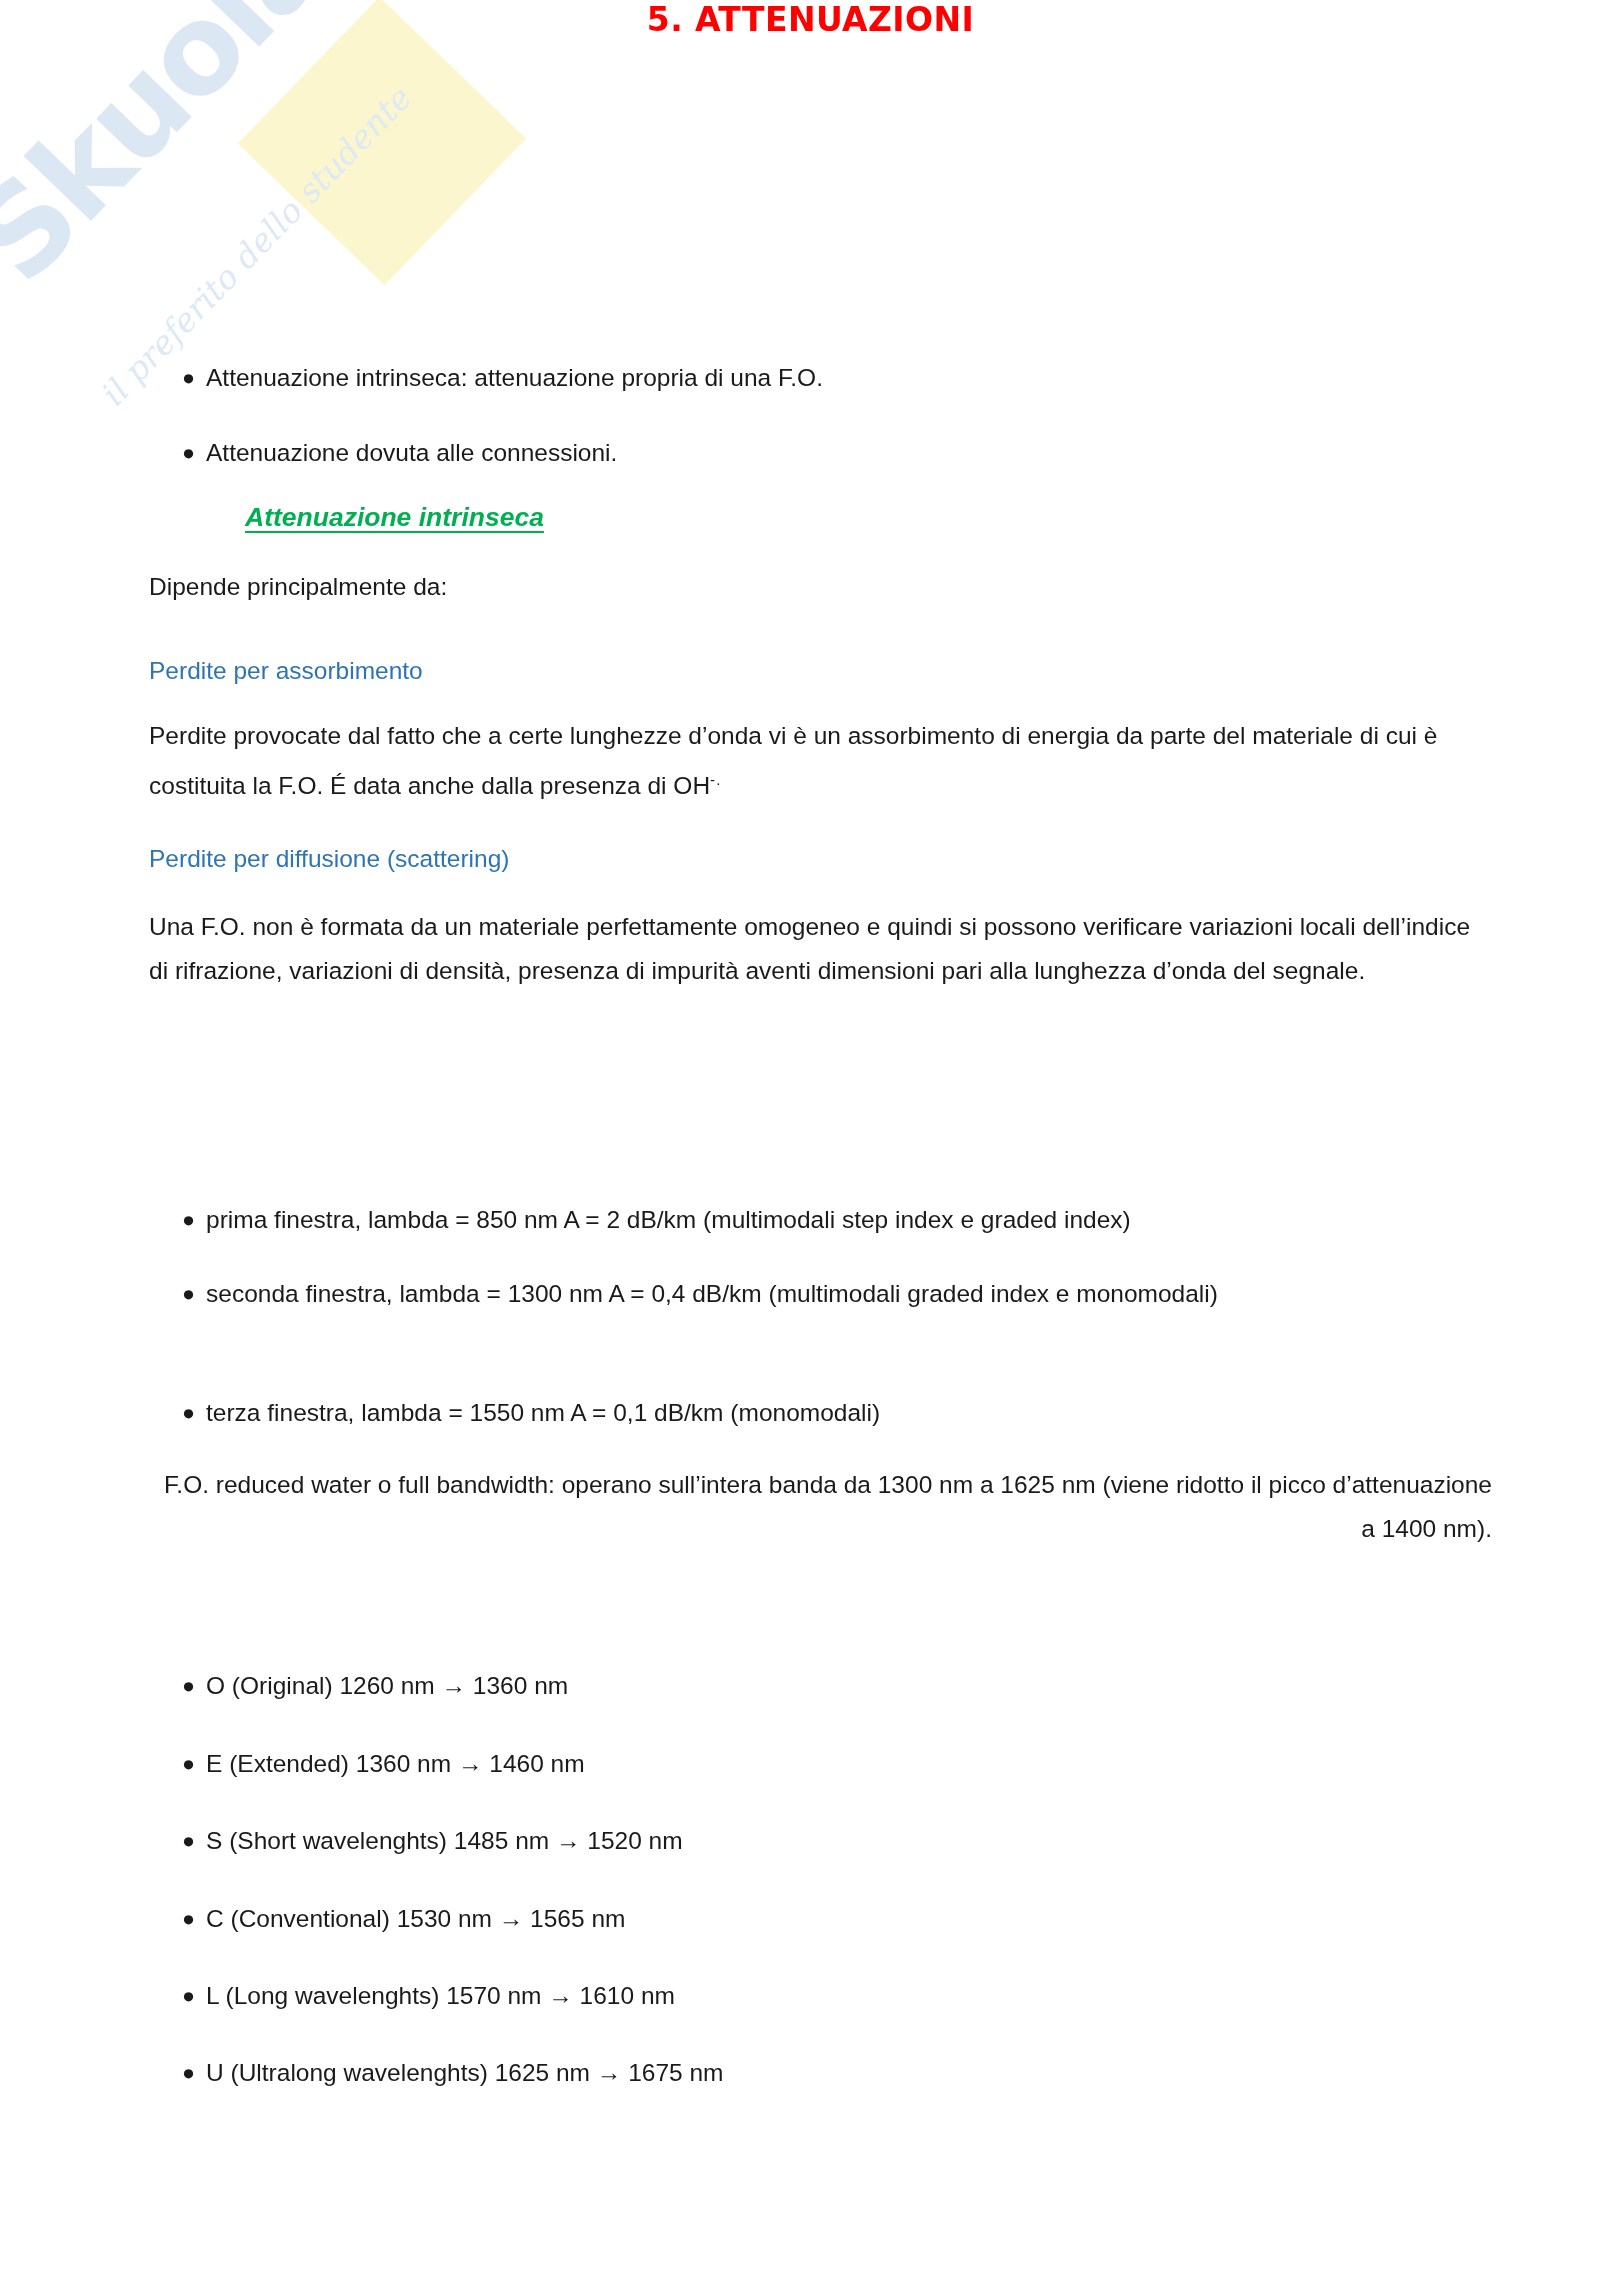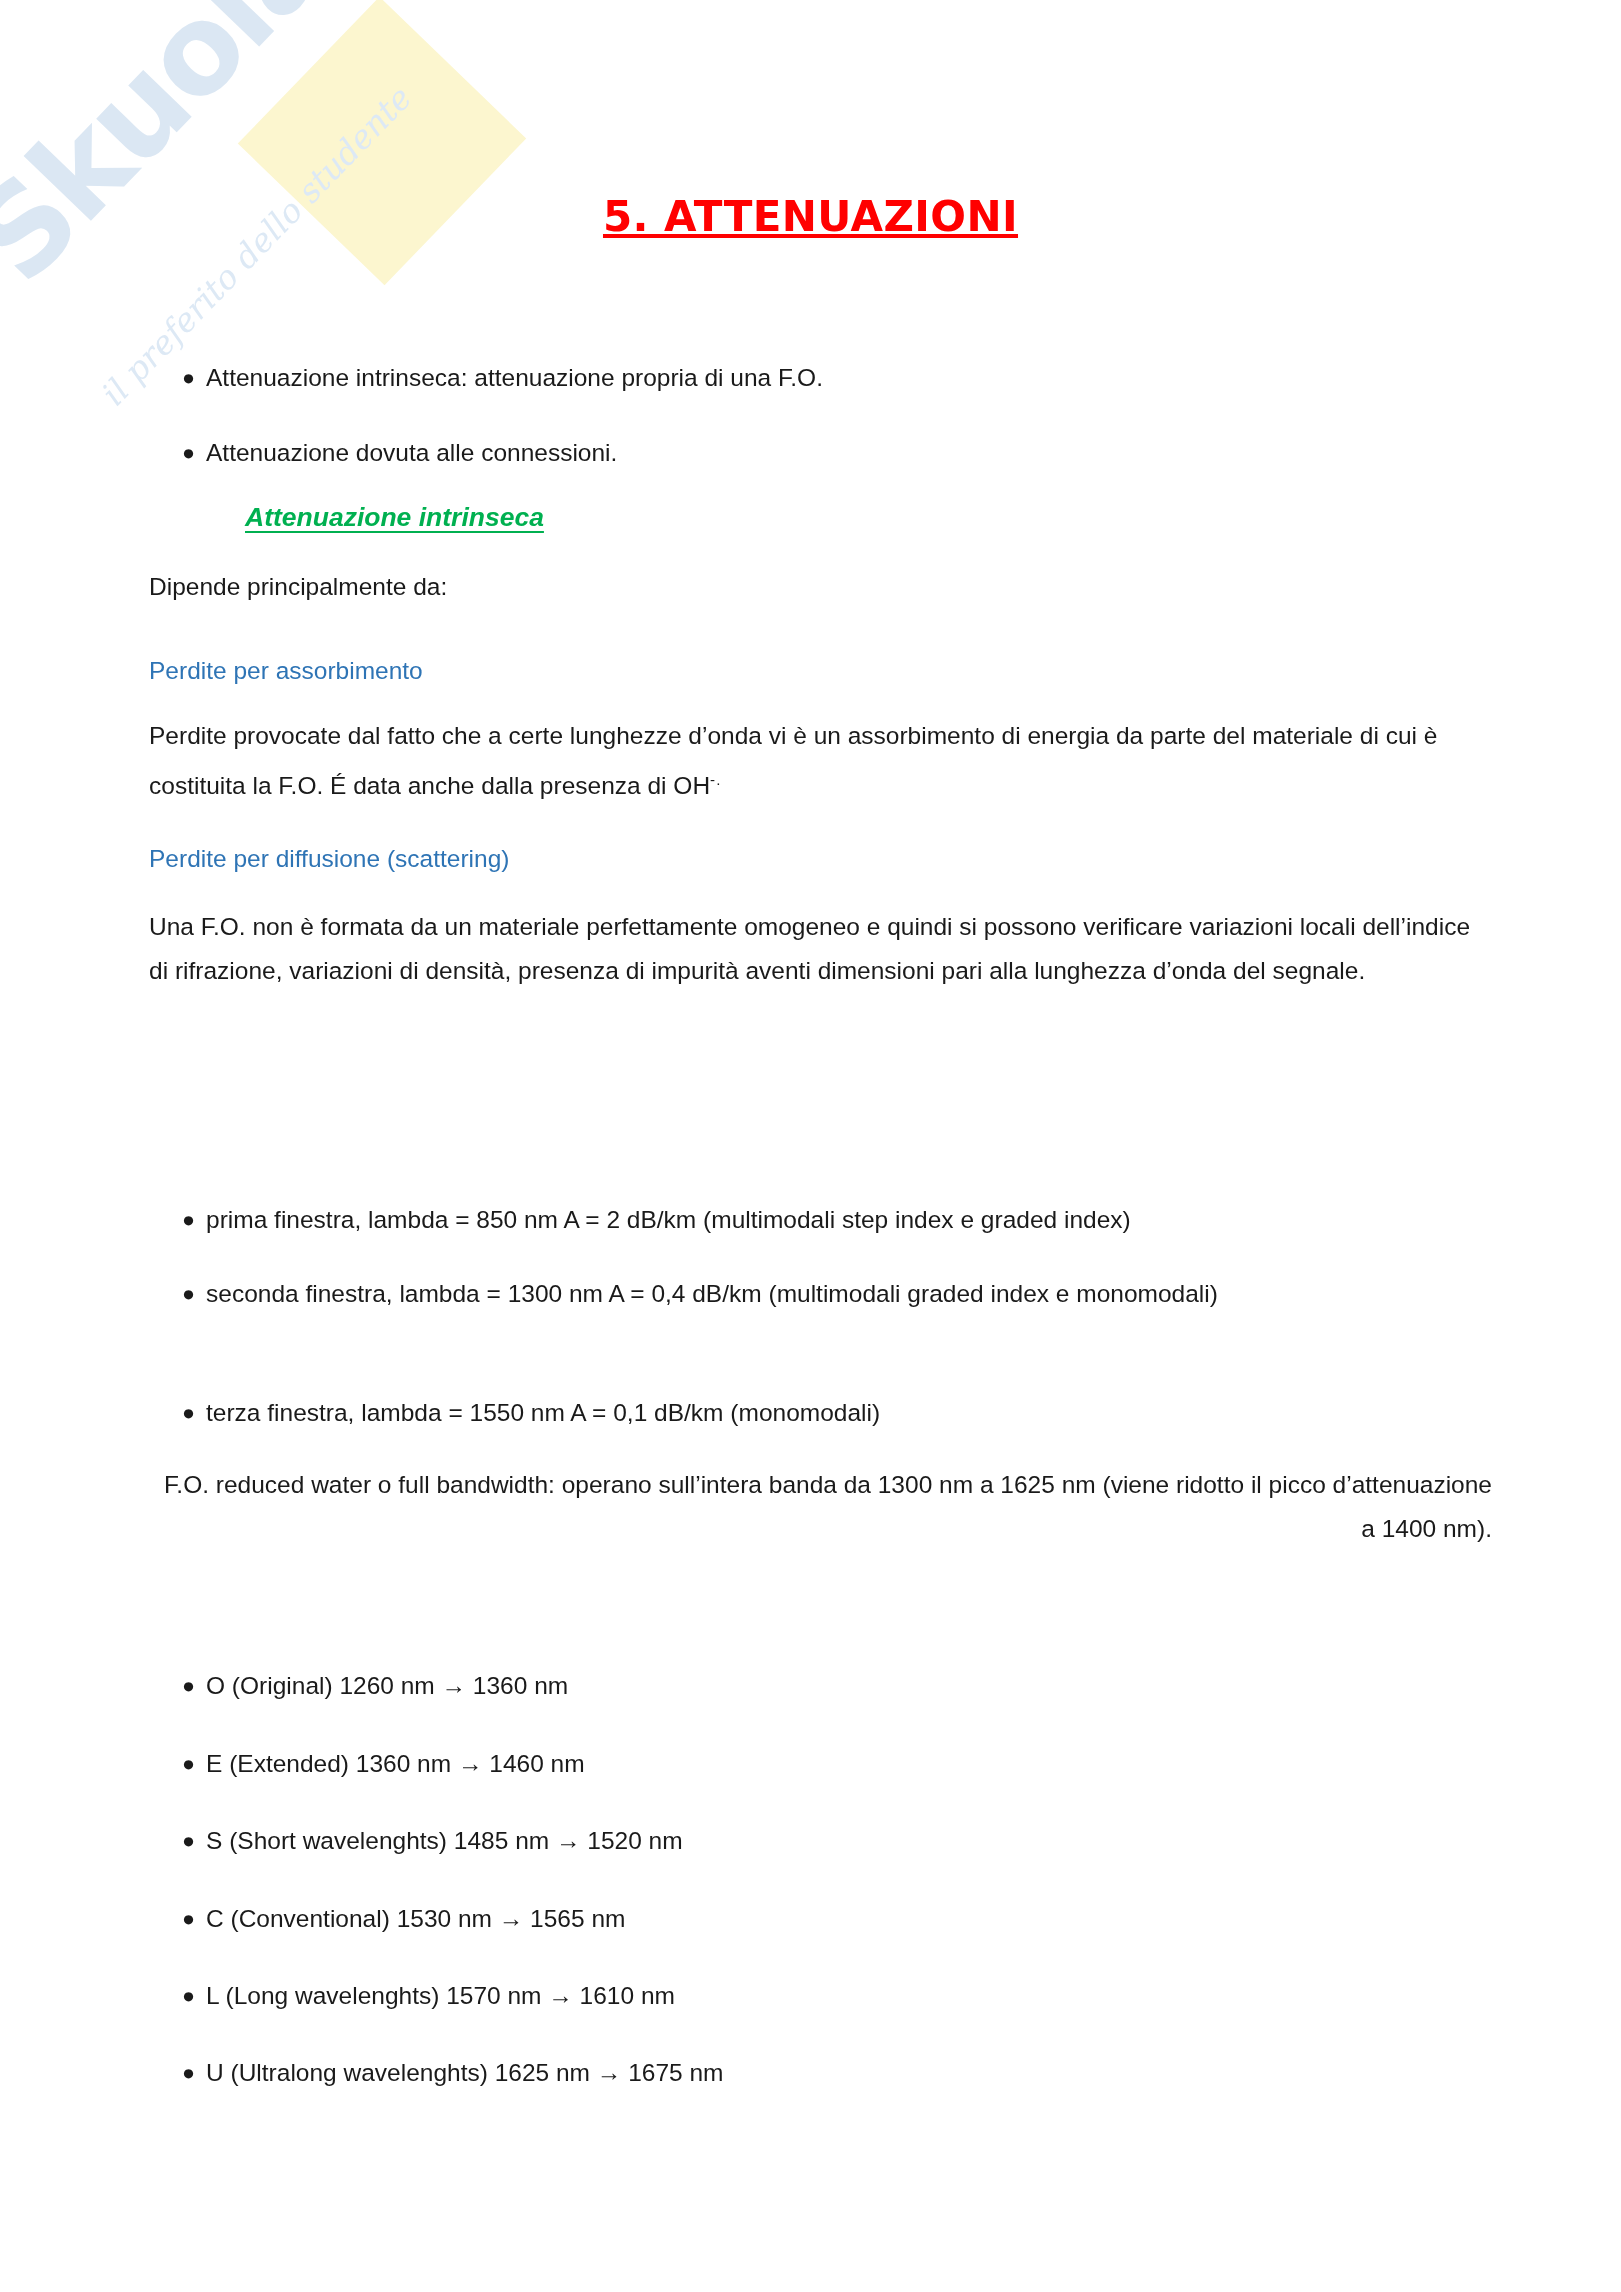--- a/index.html
+++ b/index.html
@@ -67,28 +67,26 @@
 
   
   #content {
     position: relative;
     z-index: 2;
     padding: 0;
   }
 
   .doc-title {
     margin: 0;
-    padding-top: 192px;
     text-align: center;
     color: #ff0000;
     font-family: "DejaVu Sans", sans-serif;
     font-weight: bold;
-    font-size: 42px;
+    font-size: 33px;
     letter-spacing: 0.4px;
-    text-decoration: underline;
   }
 
   .h-blue {
     position: absolute;
     color: #2e74b5;
     font-size: 24.5px;
     font-weight: normal;
     white-space: nowrap;
   }
 

